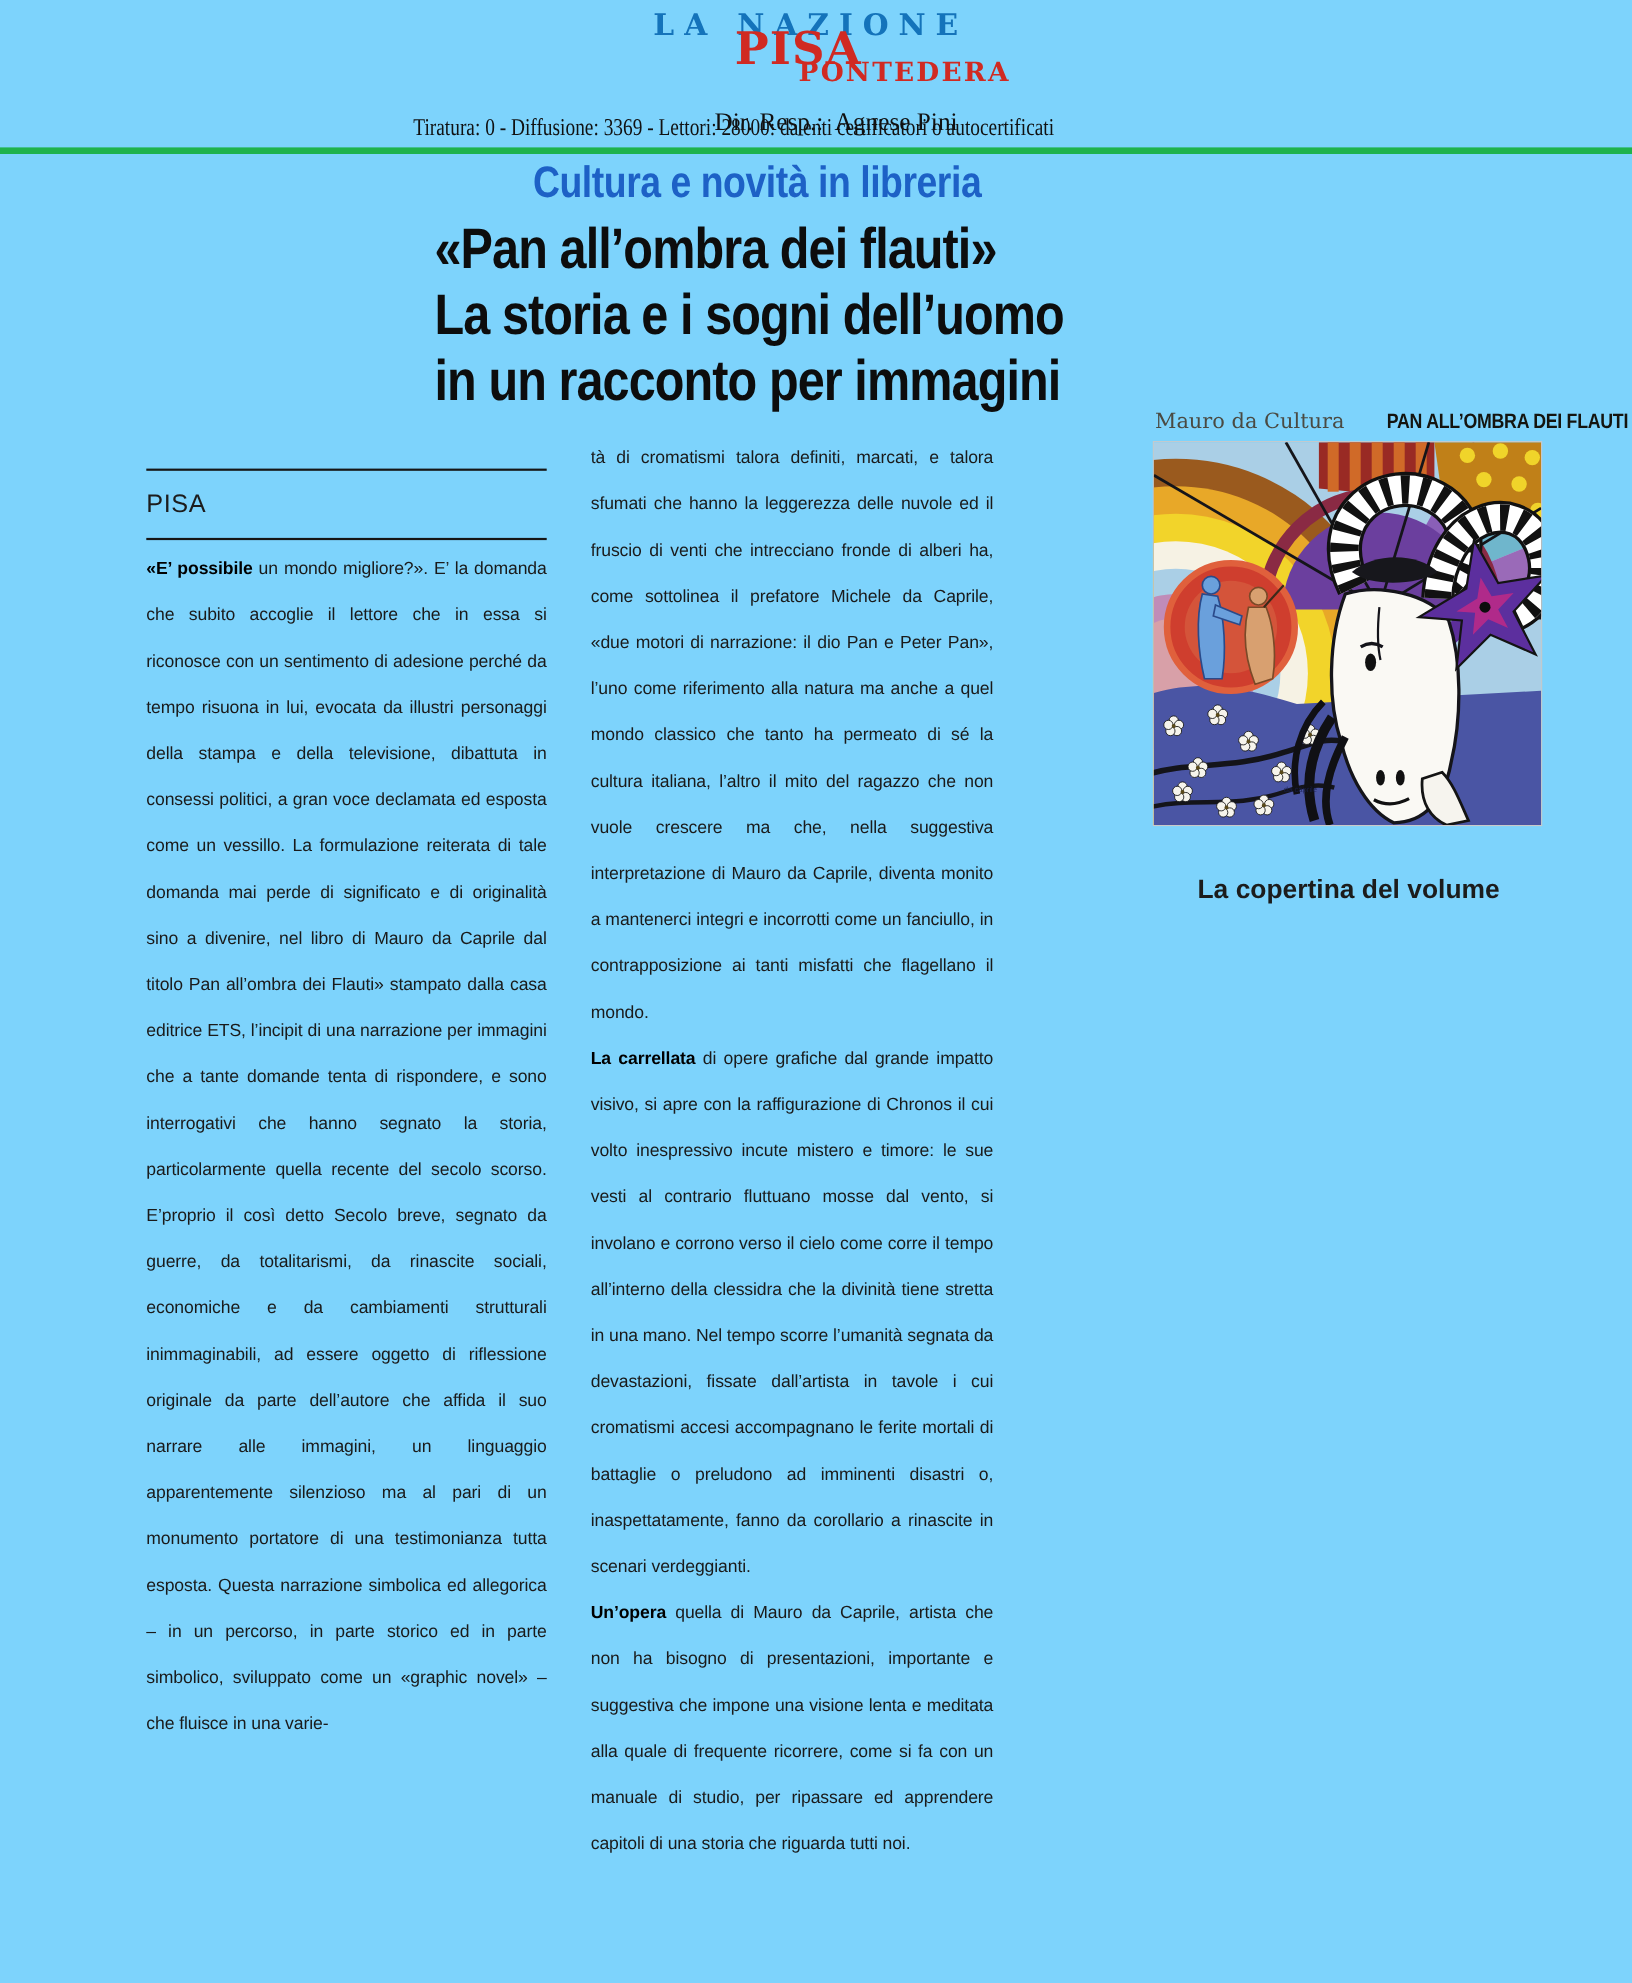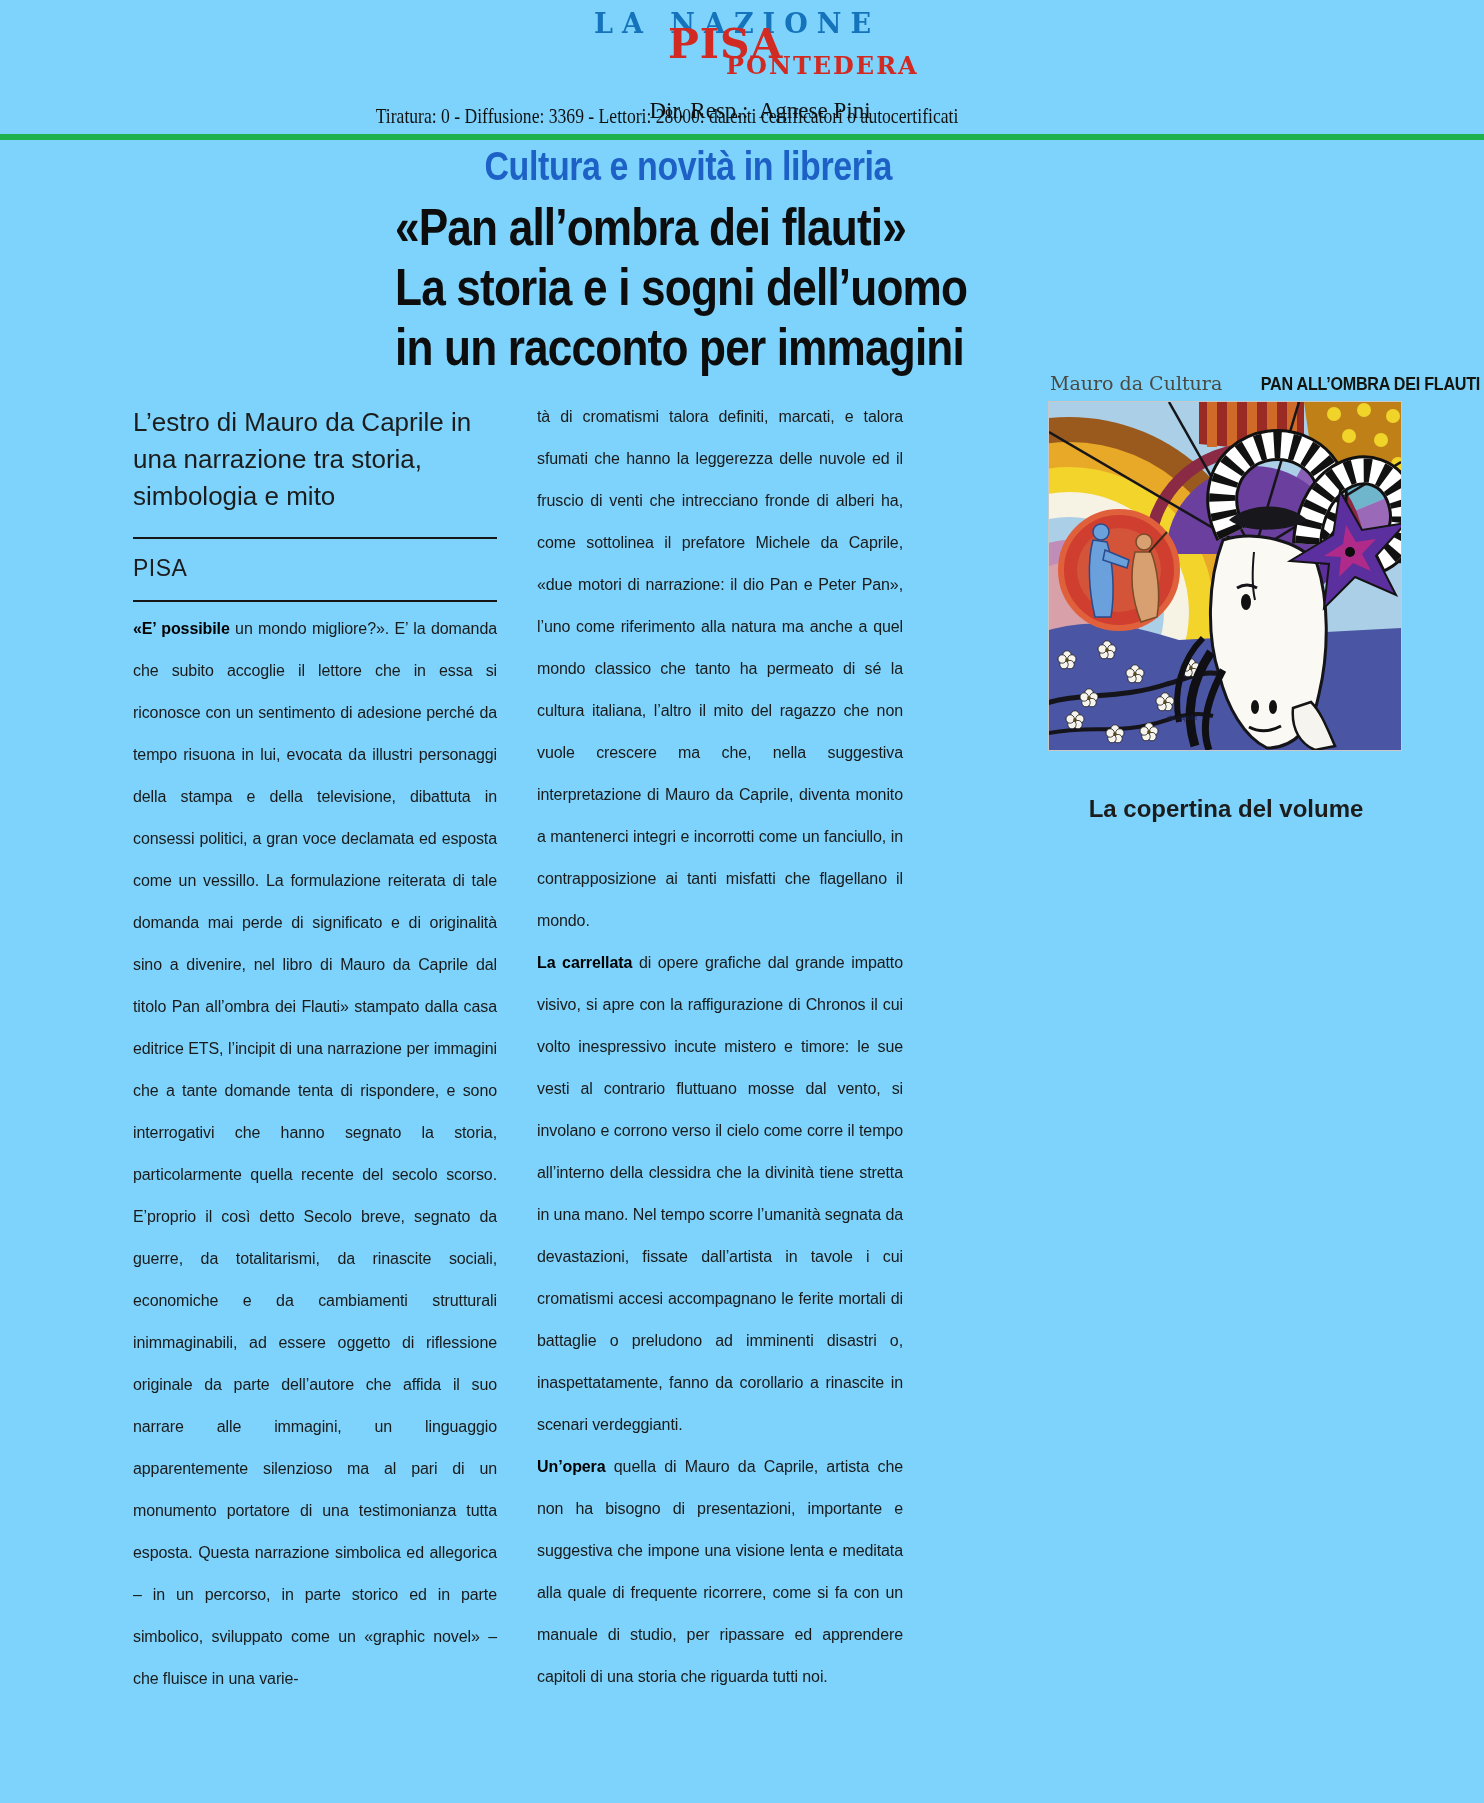--- a/index.html
+++ b/index.html
@@ -105,21 +105,20 @@
   <section class="headline-block">
     <div class="kicker">Cultura e novità in libreria</div>
     <h1 class="headline">
       <div>«Pan all’ombra dei flauti»</div>
       <div>La storia e i sogni dell’uomo</div>
       <div>in un racconto per immagini</div>
     </h1>
   </section>
 
   <div class="col col-left">
-    <div class="standfirst">L’estro di Mauro da Caprile in una narrazione tra storia, simbologia e mito</div>
     <hr class="rule rule-1">
     <div class="dateline">PISA</div>
     <hr class="rule rule-2">
     <div class="body-text">
       <p><b>«E’ possibile</b><span> un mondo migliore?». E’ la domanda che subito accoglie il lettore che in essa si riconosce con un sentimento di adesione perché da tempo risuona in lui, evocata da illustri personaggi della stampa e della televisione, dibattuta in consessi politici, a gran voce declamata ed esposta come un vessillo. La formulazione reiterata di tale domanda mai perde di significato e di originalità sino a divenire, nel libro di Mauro da Caprile dal titolo Pan all’ombra dei Flauti» stampato dalla casa editrice ETS, l’incipit di una narrazione per immagini che a tante domande tenta di rispondere, e sono interrogativi che hanno segnato la storia, particolarmente quella recente del secolo scorso. E’proprio il così detto Secolo breve, segnato da guerre, da totalitarismi, da rinascite sociali, economiche e da cambiamenti strutturali inimmaginabili, ad essere oggetto di riflessione originale da parte dell’autore che affida il suo narrare alle immagini, un linguaggio apparentemente silenzioso ma al pari di un monumento portatore di una testimonianza tutta esposta. Questa narrazione simbolica ed allegorica – in un percorso, in parte storico ed in parte simbolico, sviluppato come un «graphic novel» – che fluisce in una varie-</span></p>
     </div>
   </div>
 
   <div class="col col-mid">
     <div class="body-text">

